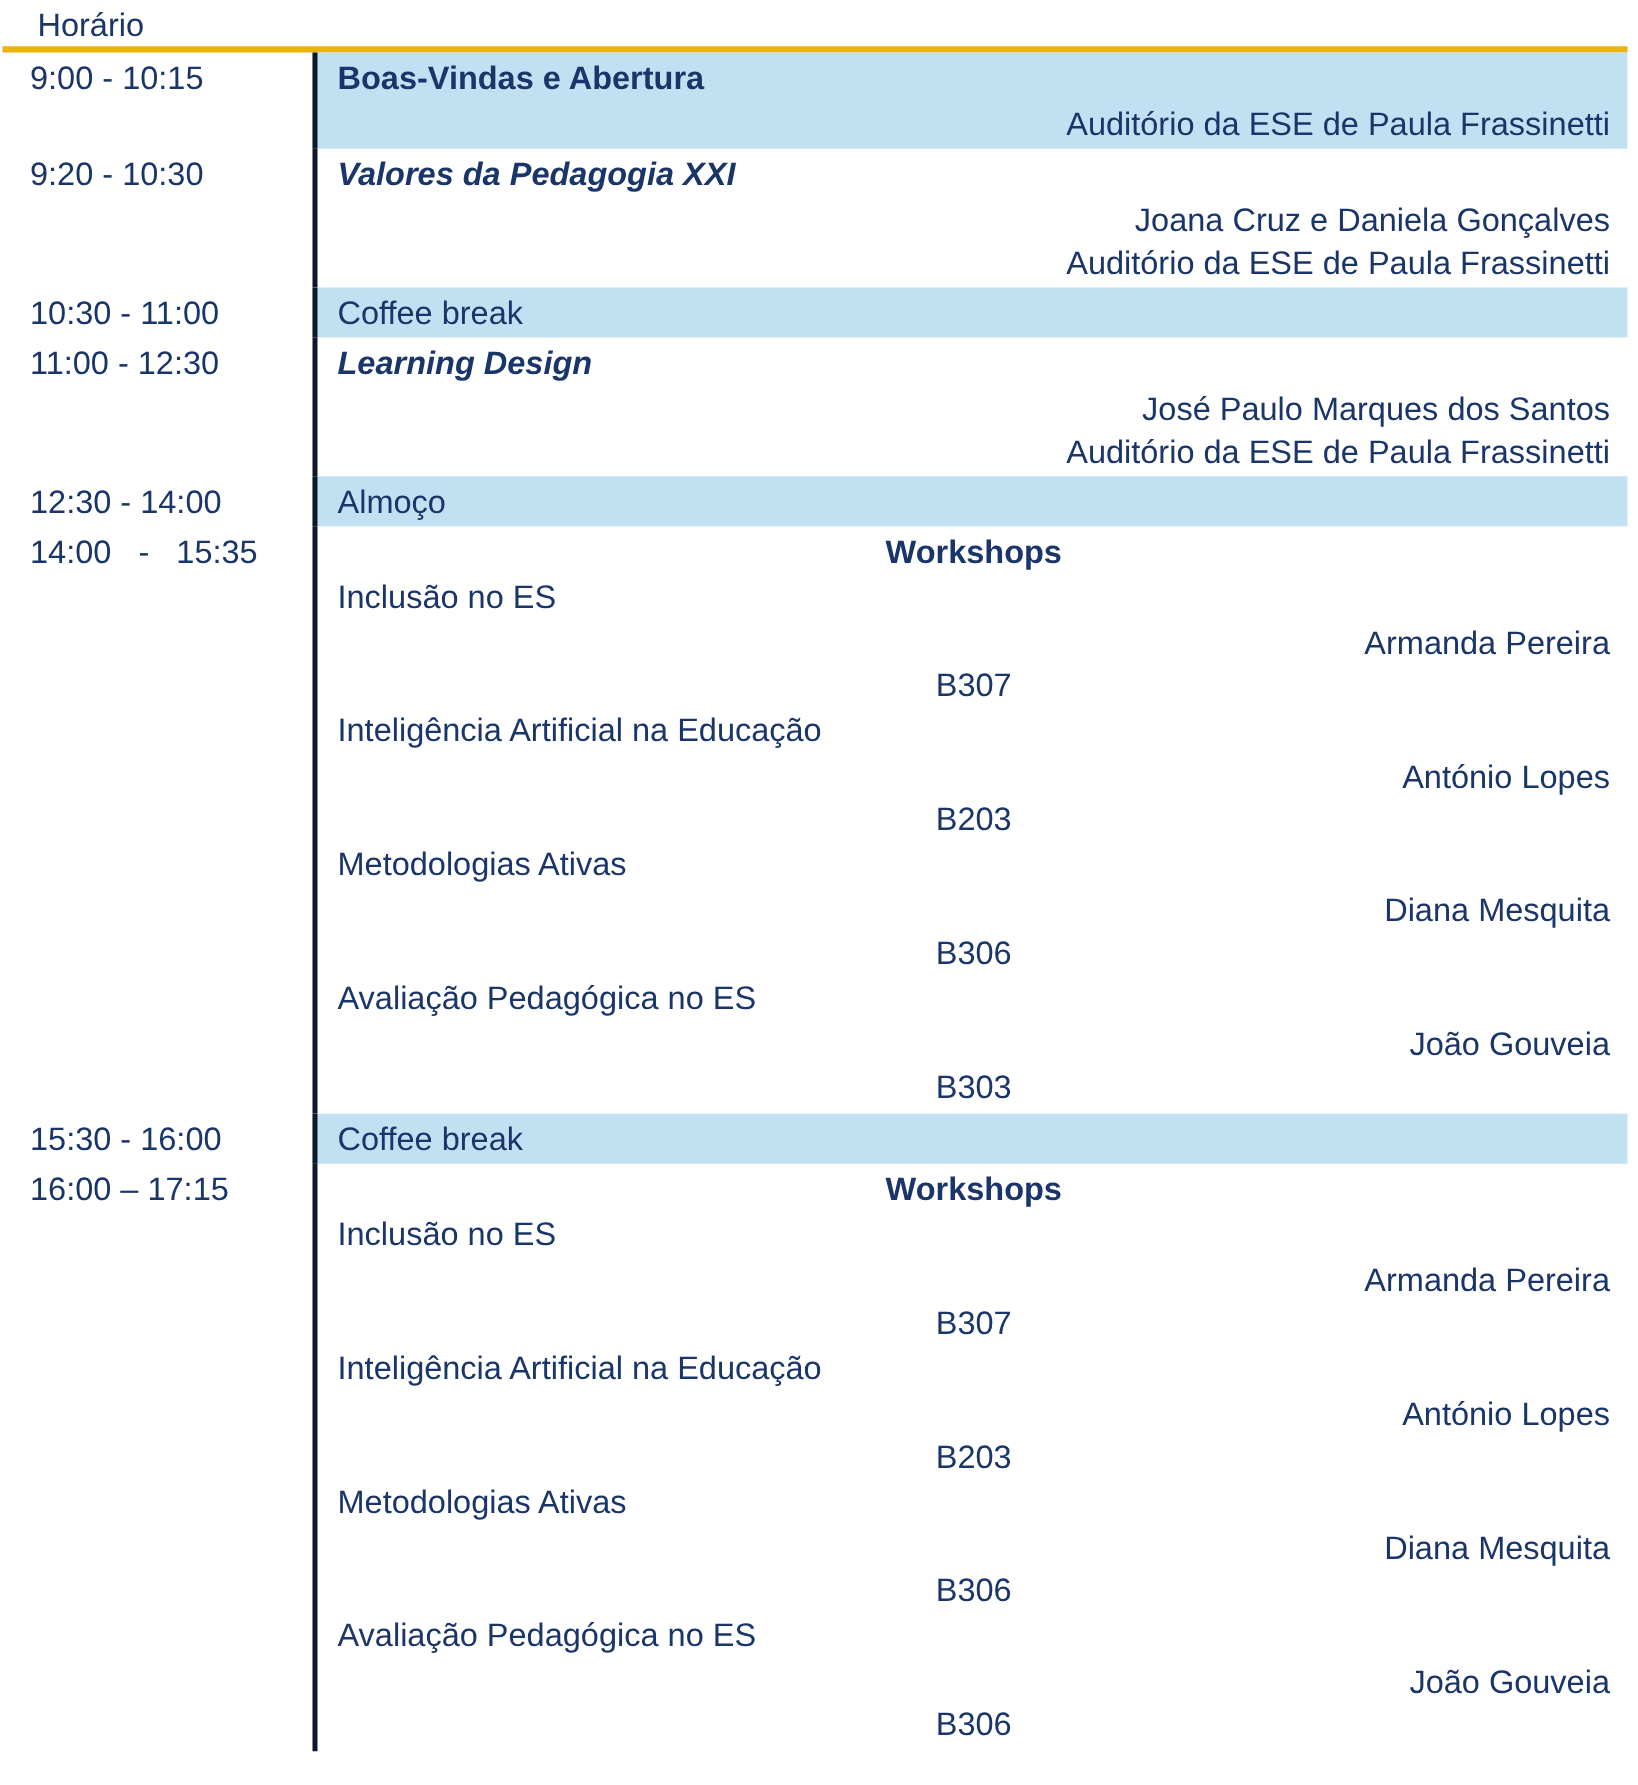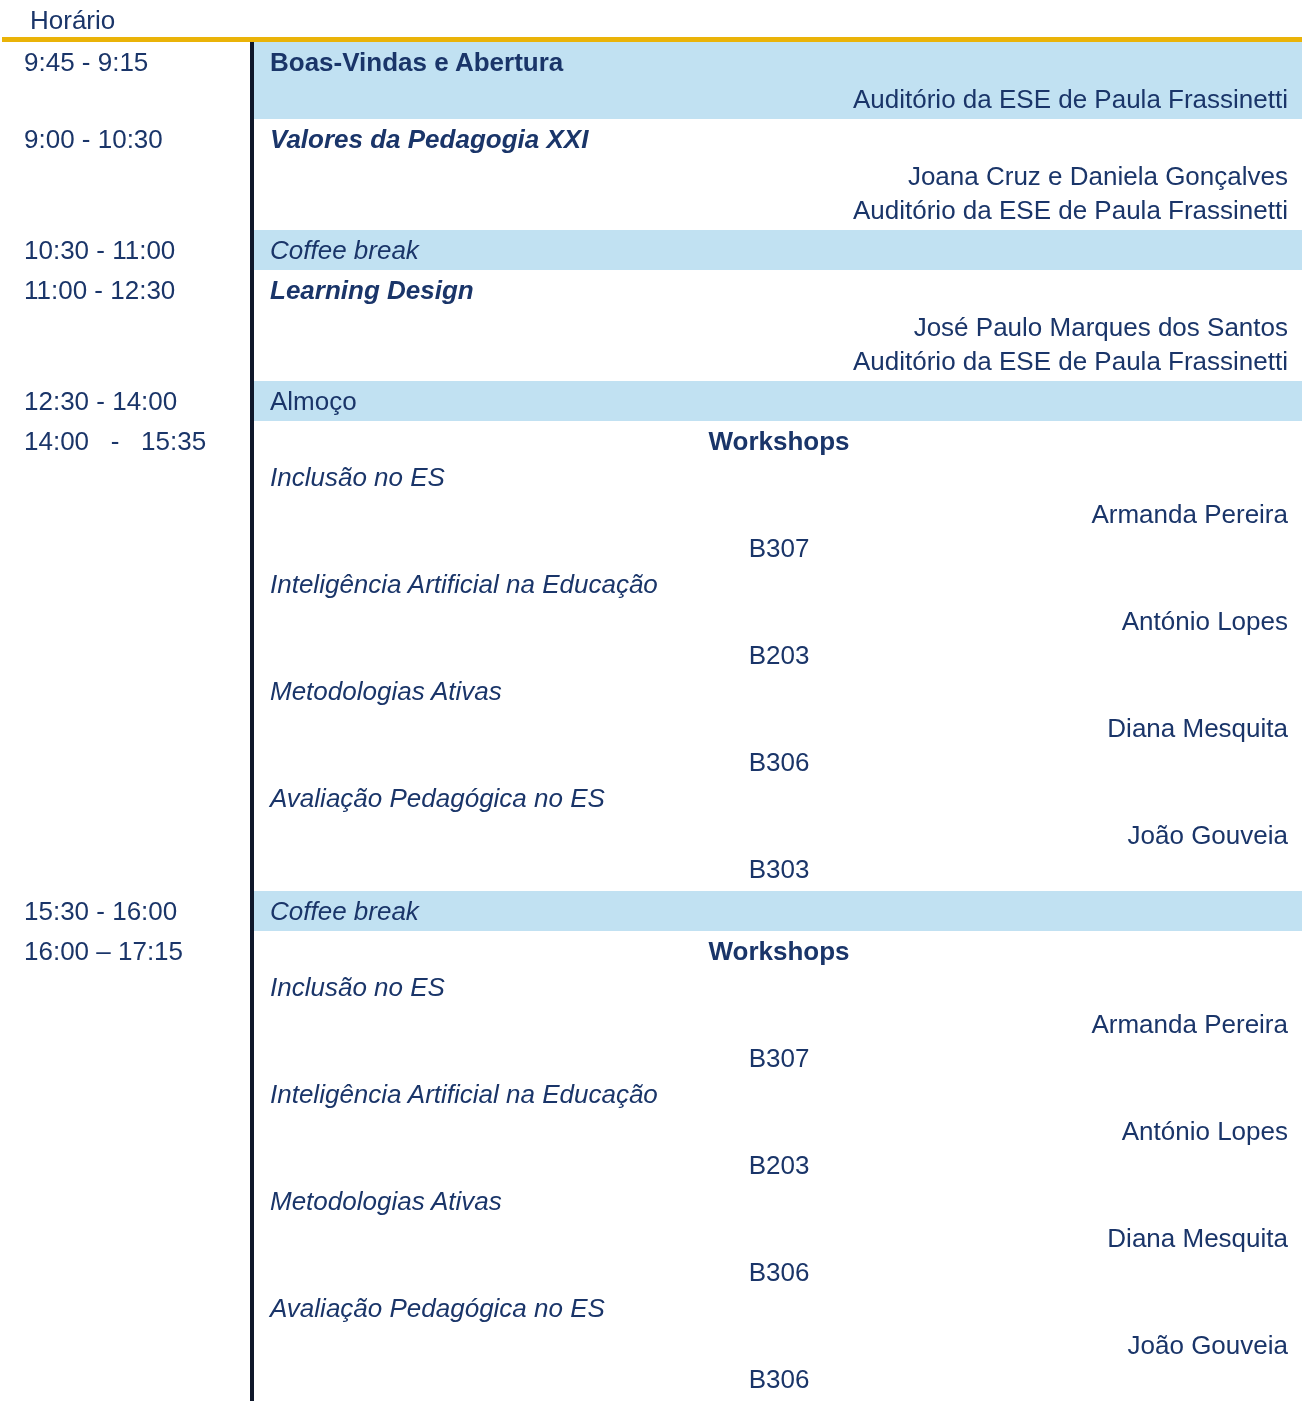--- a/index.html
+++ b/index.html
@@ -43,43 +43,43 @@
   .content-cell.hl {
     background: #C1E1F2;
   }
   .line {
     font-size: 26px;
     line-height: 34px;
     white-space: pre-wrap;
   }
   .bold { font-weight: bold; }
   .bold-italic { font-weight: bold; font-style: italic; }
-  .italic { font-style: italic; }
+  .italic { }
   .right { text-align: right; }
   .center { text-align: center; }
   .sess-title { margin-bottom: 3px; }
   .ws-head { margin-bottom: 2px; }
   .ws-title { margin-top: 2px; margin-bottom: 3px; }
   .ws-room { margin-bottom: 2px; text-align: center; }
 </style>
 </head>
 <body>
 
 <div id="table-wrap">
   <div class="header-row">Horário</div>
   <div id="schedule-body">
       <div class="row">
-        <div class="time-cell">9:45 - 9:15</div>
+        <div class="time-cell">9:00 - 10:15</div>
         <div class="content-cell hl">
           <div class="line bold sess-title">Boas-Vindas e Abertura</div>
           <div class="line right">Auditório da ESE de Paula Frassinetti</div>
         </div>
       </div>
       <div class="row">
-        <div class="time-cell">9:00 - 10:30</div>
+        <div class="time-cell">9:20 - 10:30</div>
         <div class="content-cell">
           <div class="line bold-italic sess-title">Valores da Pedagogia XXI</div>
           <div class="line right">Joana Cruz e Daniela Gonçalves</div>
           <div class="line right">Auditório da ESE de Paula Frassinetti</div>
         </div>
       </div>
       <div class="row">
         <div class="time-cell">10:30 - 11:00</div>
         <div class="content-cell hl">
           <div class="line italic">Coffee break</div>

